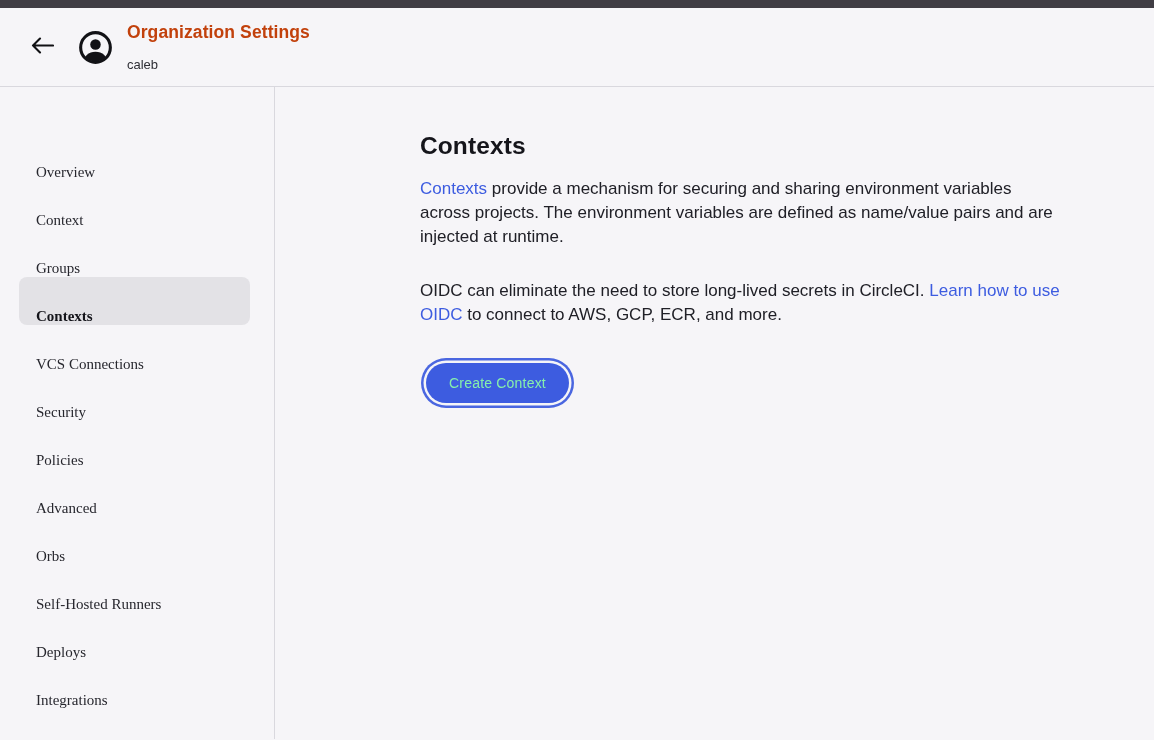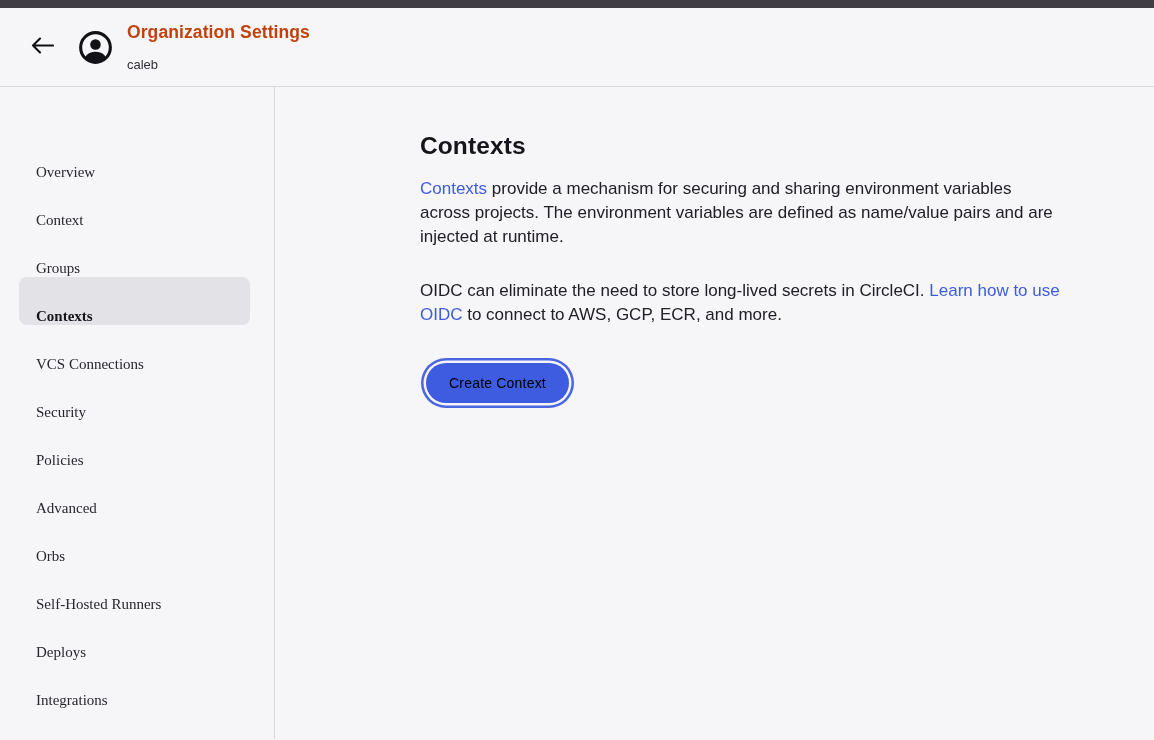--- a/index.html
+++ b/index.html
@@ -102,21 +102,21 @@
     cursor: pointer;
   }
   .button-row { margin-top: 36px; }
   .create-btn {
     margin-left: 6px;
     height: 40px;
     padding: 0 23px;
     border: none;
     border-radius: 999px;
     background: #3d5ce0;
-    color: #000000;
+    color: #86efac;
     font-family: "Liberation Sans", sans-serif;
     font-size: 14px;
     font-weight: 500;
     letter-spacing: 0.2px;
     cursor: pointer;
     
     box-shadow: 0 0 0 2.5px #f4f4f8, 0 0 0 5px #4a66e0;
   }
 </style>
 </head>

